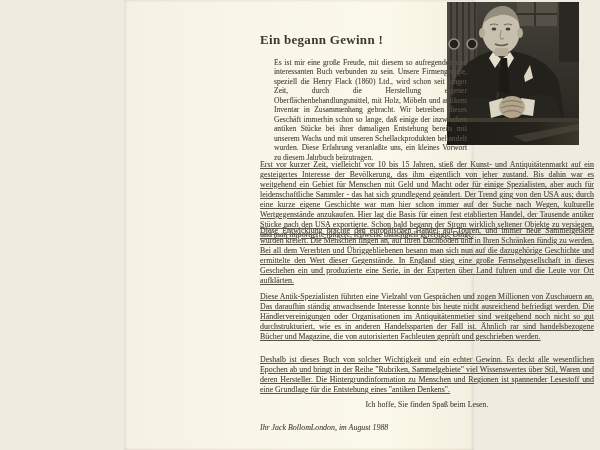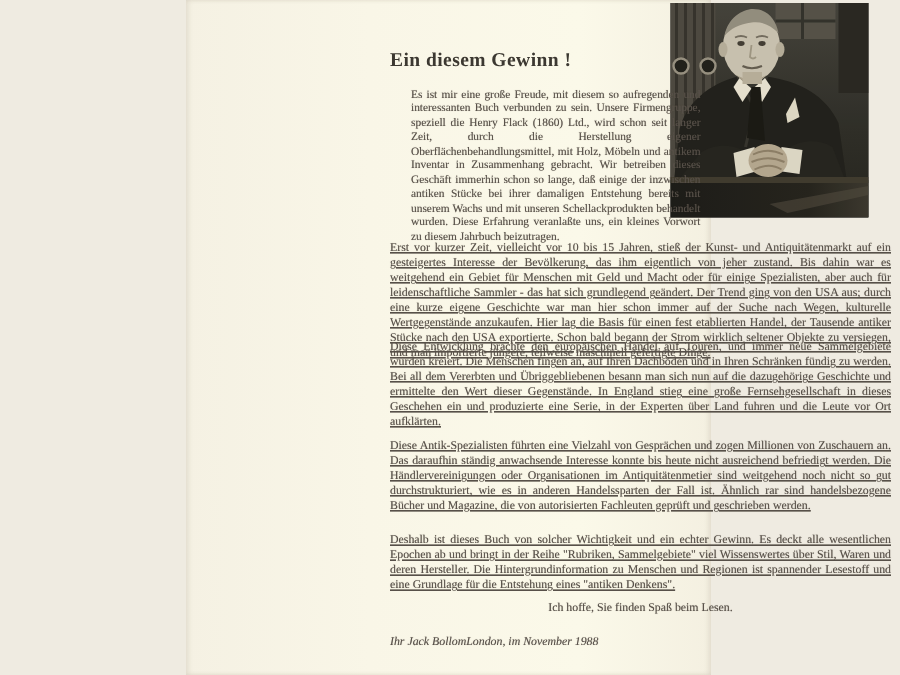--- a/index.html
+++ b/index.html
@@ -44,21 +44,21 @@
     background:#262521;
   }
   .author-photo svg{display:block;width:132px;height:143px;}
 </style>
 </head>
 <body>
 
 <div class="scan-surround">
   <div class="book-page">
 
-    <h1 class="page-title">Ein diesem Gewinn !</h1>
+    <h1 class="page-title">Ein begann Gewinn !</h1>
 
     <div class="author-photo" title="black-and-white portrait of an elderly man in a dark suit, hands clasped at a desk">
       <svg viewBox="0 0 132 143" xmlns="http://www.w3.org/2000/svg">
         <defs>
           <linearGradient id="bgGrad" x1="0" y1="0" x2="0" y2="1">
             <stop offset="0" stop-color="#3d3b35"></stop>
             <stop offset="0.6" stop-color="#262520"></stop>
             <stop offset="1" stop-color="#1c1b17"></stop>
           </linearGradient>
           <linearGradient id="deskGrad" x1="0" y1="0" x2="1" y2="0">
@@ -129,17 +129,17 @@
     <p class="para para-intro">Es ist mir eine große Freude, mit diesem so aufregenden und interessanten Buch verbunden zu sein. Unsere Firmengruppe, speziell die Henry Flack (1860) Ltd., wird schon seit langer Zeit, durch die Herstellung eigener Oberflächenbehandlungsmittel, mit Holz, Möbeln und antikem Inventar in Zusammenhang gebracht. Wir betreiben dieses Geschäft immerhin schon so lange, daß einige der inzwischen antiken Stücke bei ihrer damaligen Entstehung bereits mit unserem Wachs und mit unseren Schellackprodukten behandelt wurden. Diese Erfahrung veranlaßte uns, ein kleines Vorwort zu diesem Jahrbuch beizutragen.</p>
     <p class="para para-wide para-2">Erst vor kurzer Zeit, vielleicht vor 10 bis 15 Jahren, stieß der Kunst- und Antiquitätenmarkt auf ein gesteigertes Interesse der Bevölkerung, das ihm eigentlich von jeher zustand. Bis dahin war es weitgehend ein Gebiet für Menschen mit Geld und Macht oder für einige Spezialisten, aber auch für leidenschaftliche Sammler - das hat sich grundlegend geändert. Der Trend ging von den USA aus; durch eine kurze eigene Geschichte war man hier schon immer auf der Suche nach Wegen, kulturelle Wertgegenstände anzukaufen. Hier lag die Basis für einen fest etablierten Handel, der Tausende antiker Stücke nach den USA exportierte. Schon bald begann der Strom wirklich seltener Objekte zu versiegen, und man importierte jüngere, teilweise maschinell gefertigte Dinge.</p>
     <p class="para para-wide para-3">Diese Entwicklung brachte den europäischen Handel auf Touren, und immer neue Sammelgebiete wurden kreiert. Die Menschen fingen an, auf Ihren Dachböden und in Ihren Schränken fündig zu werden. Bei all dem Vererbten und Übriggebliebenen besann man sich nun auf die dazugehörige Geschichte und ermittelte den Wert dieser Gegenstände. In England stieg eine große Fernsehgesellschaft in dieses Geschehen ein und produzierte eine Serie, in der Experten über Land fuhren und die Leute vor Ort aufklärten.</p>
     <p class="para para-wide para-4">Diese Antik-Spezialisten führten eine Vielzahl von Gesprächen und zogen Millionen von Zuschauern an. Das daraufhin ständig anwachsende Interesse konnte bis heute nicht ausreichend befriedigt werden. Die Händlervereinigungen oder Organisationen im Antiquitätenmetier sind weitgehend noch nicht so gut durchstrukturiert, wie es in anderen Handelssparten der Fall ist. Ähnlich rar sind handelsbezogene Bücher und Magazine, die von autorisierten Fachleuten geprüft und geschrieben werden.</p>
     <p class="para para-wide para-5">Deshalb ist dieses Buch von solcher Wichtigkeit und ein echter Gewinn. Es deckt alle wesentlichen Epochen ab und bringt in der Reihe "Rubriken, Sammelgebiete" viel Wissenswertes über Stil, Waren und deren Hersteller. Die Hintergrundinformation zu Menschen und Regionen ist spannender Lesestoff und eine Grundlage für die Entstehung eines "antiken Denkens".</p>
 
     <p class="closing-line">Ich hoffe, Sie finden Spaß beim Lesen.</p>
 
     <div class="sig-row">
       <span>Ihr Jack Bollom</span>
-      <span>London, im November 1988</span>
+      <span>London, im August 1988</span>
     </div>
 
   </div>
 </div>
 
 </body></html>

